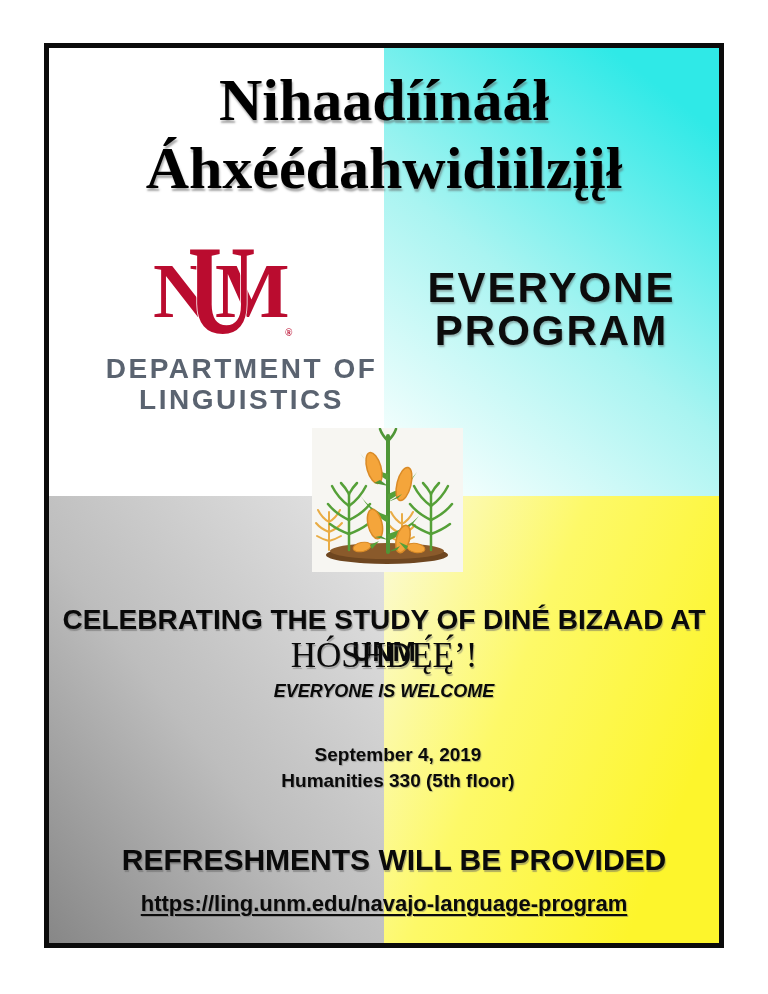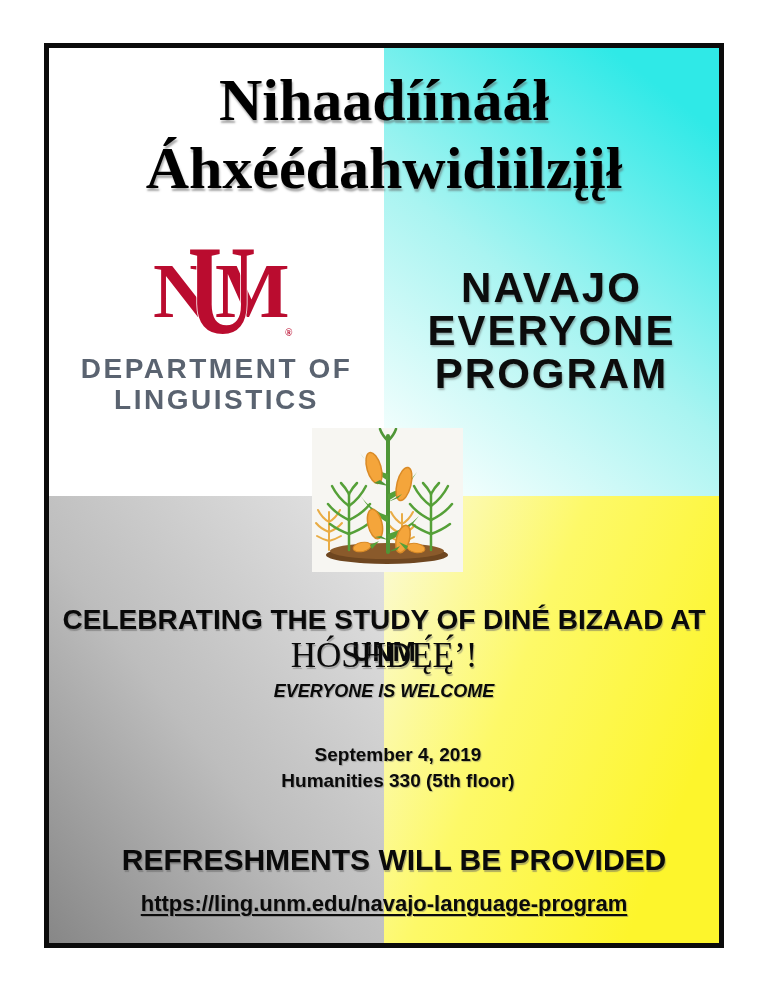--- a/index.html
+++ b/index.html
@@ -6,21 +6,21 @@
   body{width:768px;height:994px;position:relative;font-family:"Liberation Sans",sans-serif;}
   .poster{position:absolute;left:44px;top:43px;width:680px;height:905px;border:5px solid #0b0b0b;box-sizing:border-box;overflow:hidden;background:#86efac;}
   .q{position:absolute;width:50%;height:50%;}
   .q-tl{left:0;top:0;background:#ffffff;}
   .q-tr{right:0;top:0;background:linear-gradient(38deg,#f7fffe 6%,#a9f4f1 45%,#2fe9e7 88%);}
   .q-bl{left:0;bottom:0;background:linear-gradient(52deg,#878787 0%,#bdbdbd 45%,#e3e3e3 96%);}
   .q-br{right:0;bottom:0;background:linear-gradient(112deg,#fbfadd 0%,#fdf968 40%,#fdf52c 82%);}
   .abs{position:absolute;}
   .ctr{left:0;right:0;text-align:center;}
   .title{top:18px;font-family:"Liberation Serif",serif;font-weight:bold;font-size:60px;line-height:68px;color:#000;text-shadow:1px 3px 2px rgba(90,90,90,0.5);}
-  .dept{left:0;width:335px;top:305px;text-align:center;color:#5a6370;font-weight:bold;font-size:28px;line-height:31px;letter-spacing:2.5px;}
+  .dept{left:0;width:335px;top:305px;text-align:center;color:#5a6370;font-weight:bold;font-size:28px;line-height:31px;letter-spacing:2.5px;padding-left:25px;}
   .program{left:335px;width:335px;top:218px;text-align:center;font-weight:bold;font-size:42px;line-height:43px;letter-spacing:2px;color:#0c0c0c;text-shadow:1px 2px 2px rgba(70,70,70,0.4);}
   .celebrating{top:556px;font-weight:bold;font-size:28px;color:#0a0a0a;text-shadow:1px 2px 1px rgba(100,100,100,0.5);}
   .greeting{top:588px;font-family:"Liberation Serif",serif;font-size:35px;color:#0a0a0a;text-shadow:1px 2px 1px rgba(100,100,100,0.45);}
   .welcome{top:633px;font-weight:bold;font-size:18px;color:#0a0a0a;text-shadow:1px 1px 1px rgba(100,100,100,0.45);font-style:italic;}
   .event{top:694px;font-weight:bold;font-size:19px;line-height:26px;color:#0a0a0a;text-shadow:1px 1px 1px rgba(100,100,100,0.45);margin-left:28px;}
   .refreshments{top:795px;font-weight:bold;font-size:30px;color:#0a0a0a;text-shadow:1px 2px 1px rgba(100,100,100,0.5);margin-left:20px;}
   .urlrow{top:843px;font-weight:bold;font-size:22px;}
   .urlrow a{color:#0a0a0a;text-underline-offset:3px;text-decoration-thickness:2px;text-shadow:1px 1px 1px rgba(100,100,100,0.45);}
   .logo-svg{left:98px;top:192px;}
   .corn{left:263px;top:380px;width:151px;height:144px;}
@@ -48,21 +48,20 @@
       <text x="138" y="96" font-size="10" stroke="none">®</text>
     </g>
   </svg>
 
   <div class="abs dept">
     <div>DEPARTMENT OF</div>
     <div>LINGUISTICS</div>
   </div>
 
   <div class="abs program">
-    <div>NAVAJO</div>
     <div>EVERYONE</div>
     <div>PROGRAM</div>
   </div>
 
   <svg class="abs corn" viewBox="0 0 151 144" aria-hidden="true">
     <rect width="151" height="144" fill="#f7f6f2"></rect>
 
     <ellipse cx="75" cy="127" rx="61" ry="9" fill="#6e4620"></ellipse>
     <ellipse cx="75" cy="123" rx="57" ry="8" fill="#8a5a2b"></ellipse>
 

